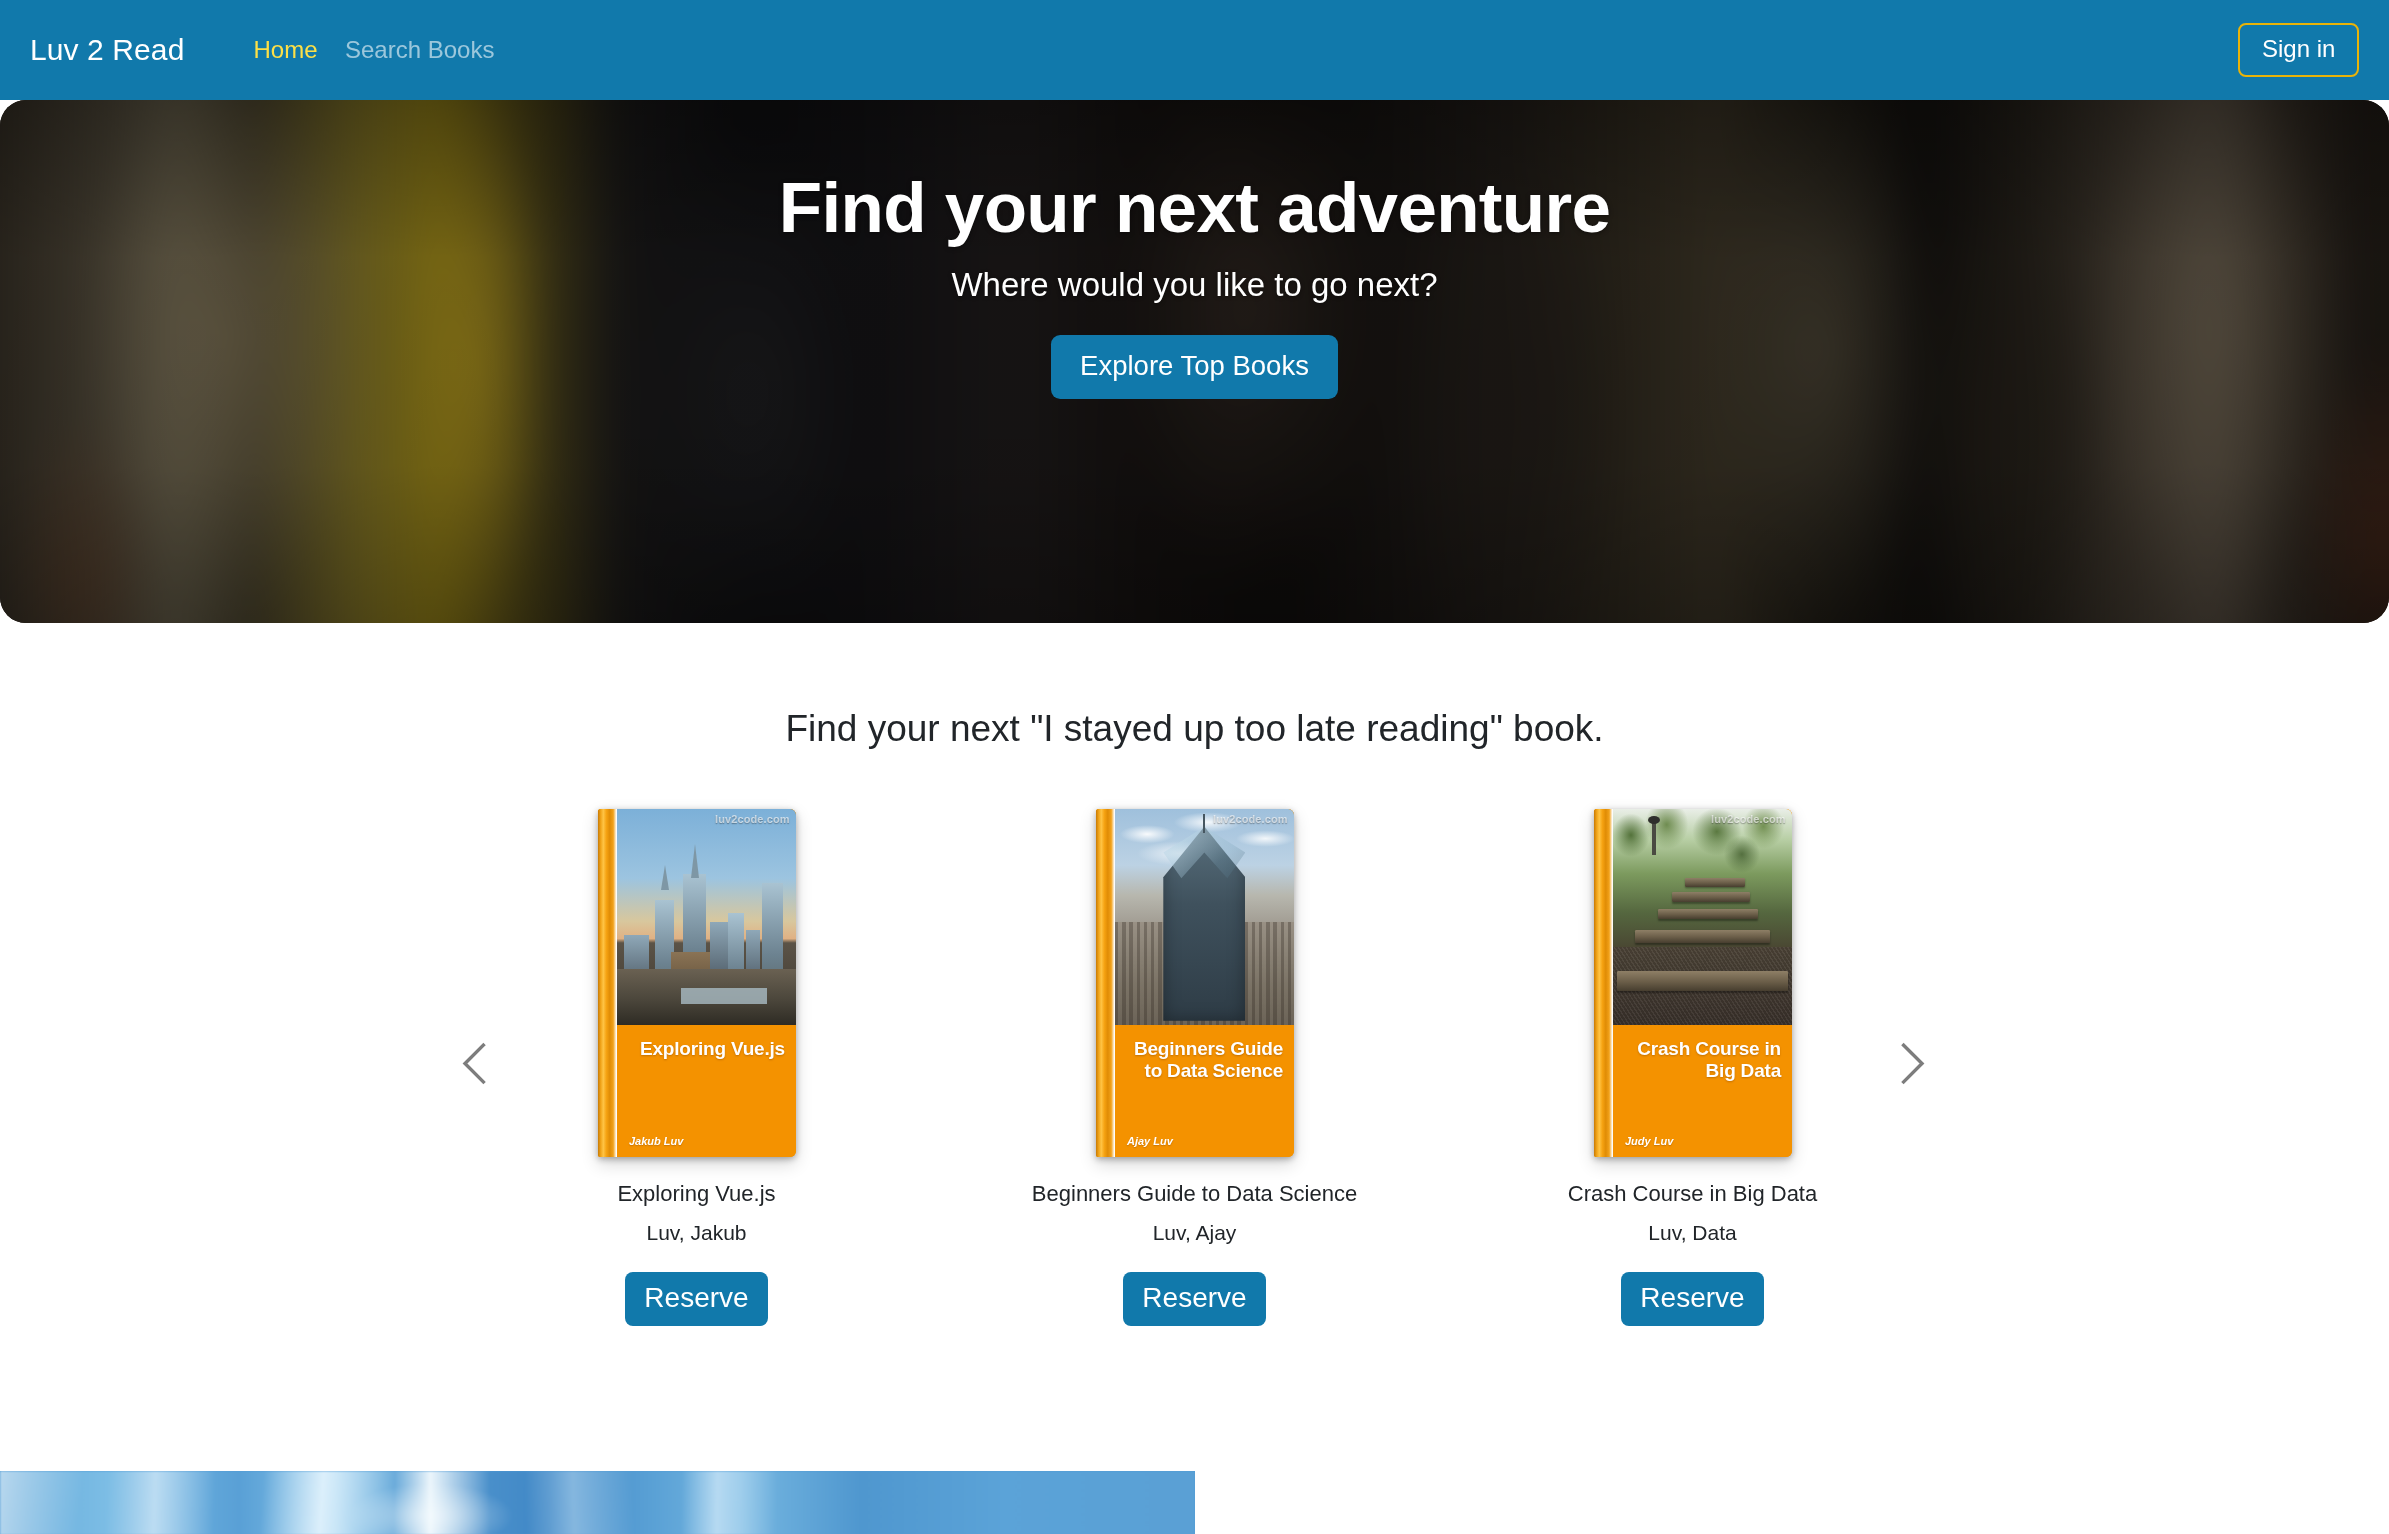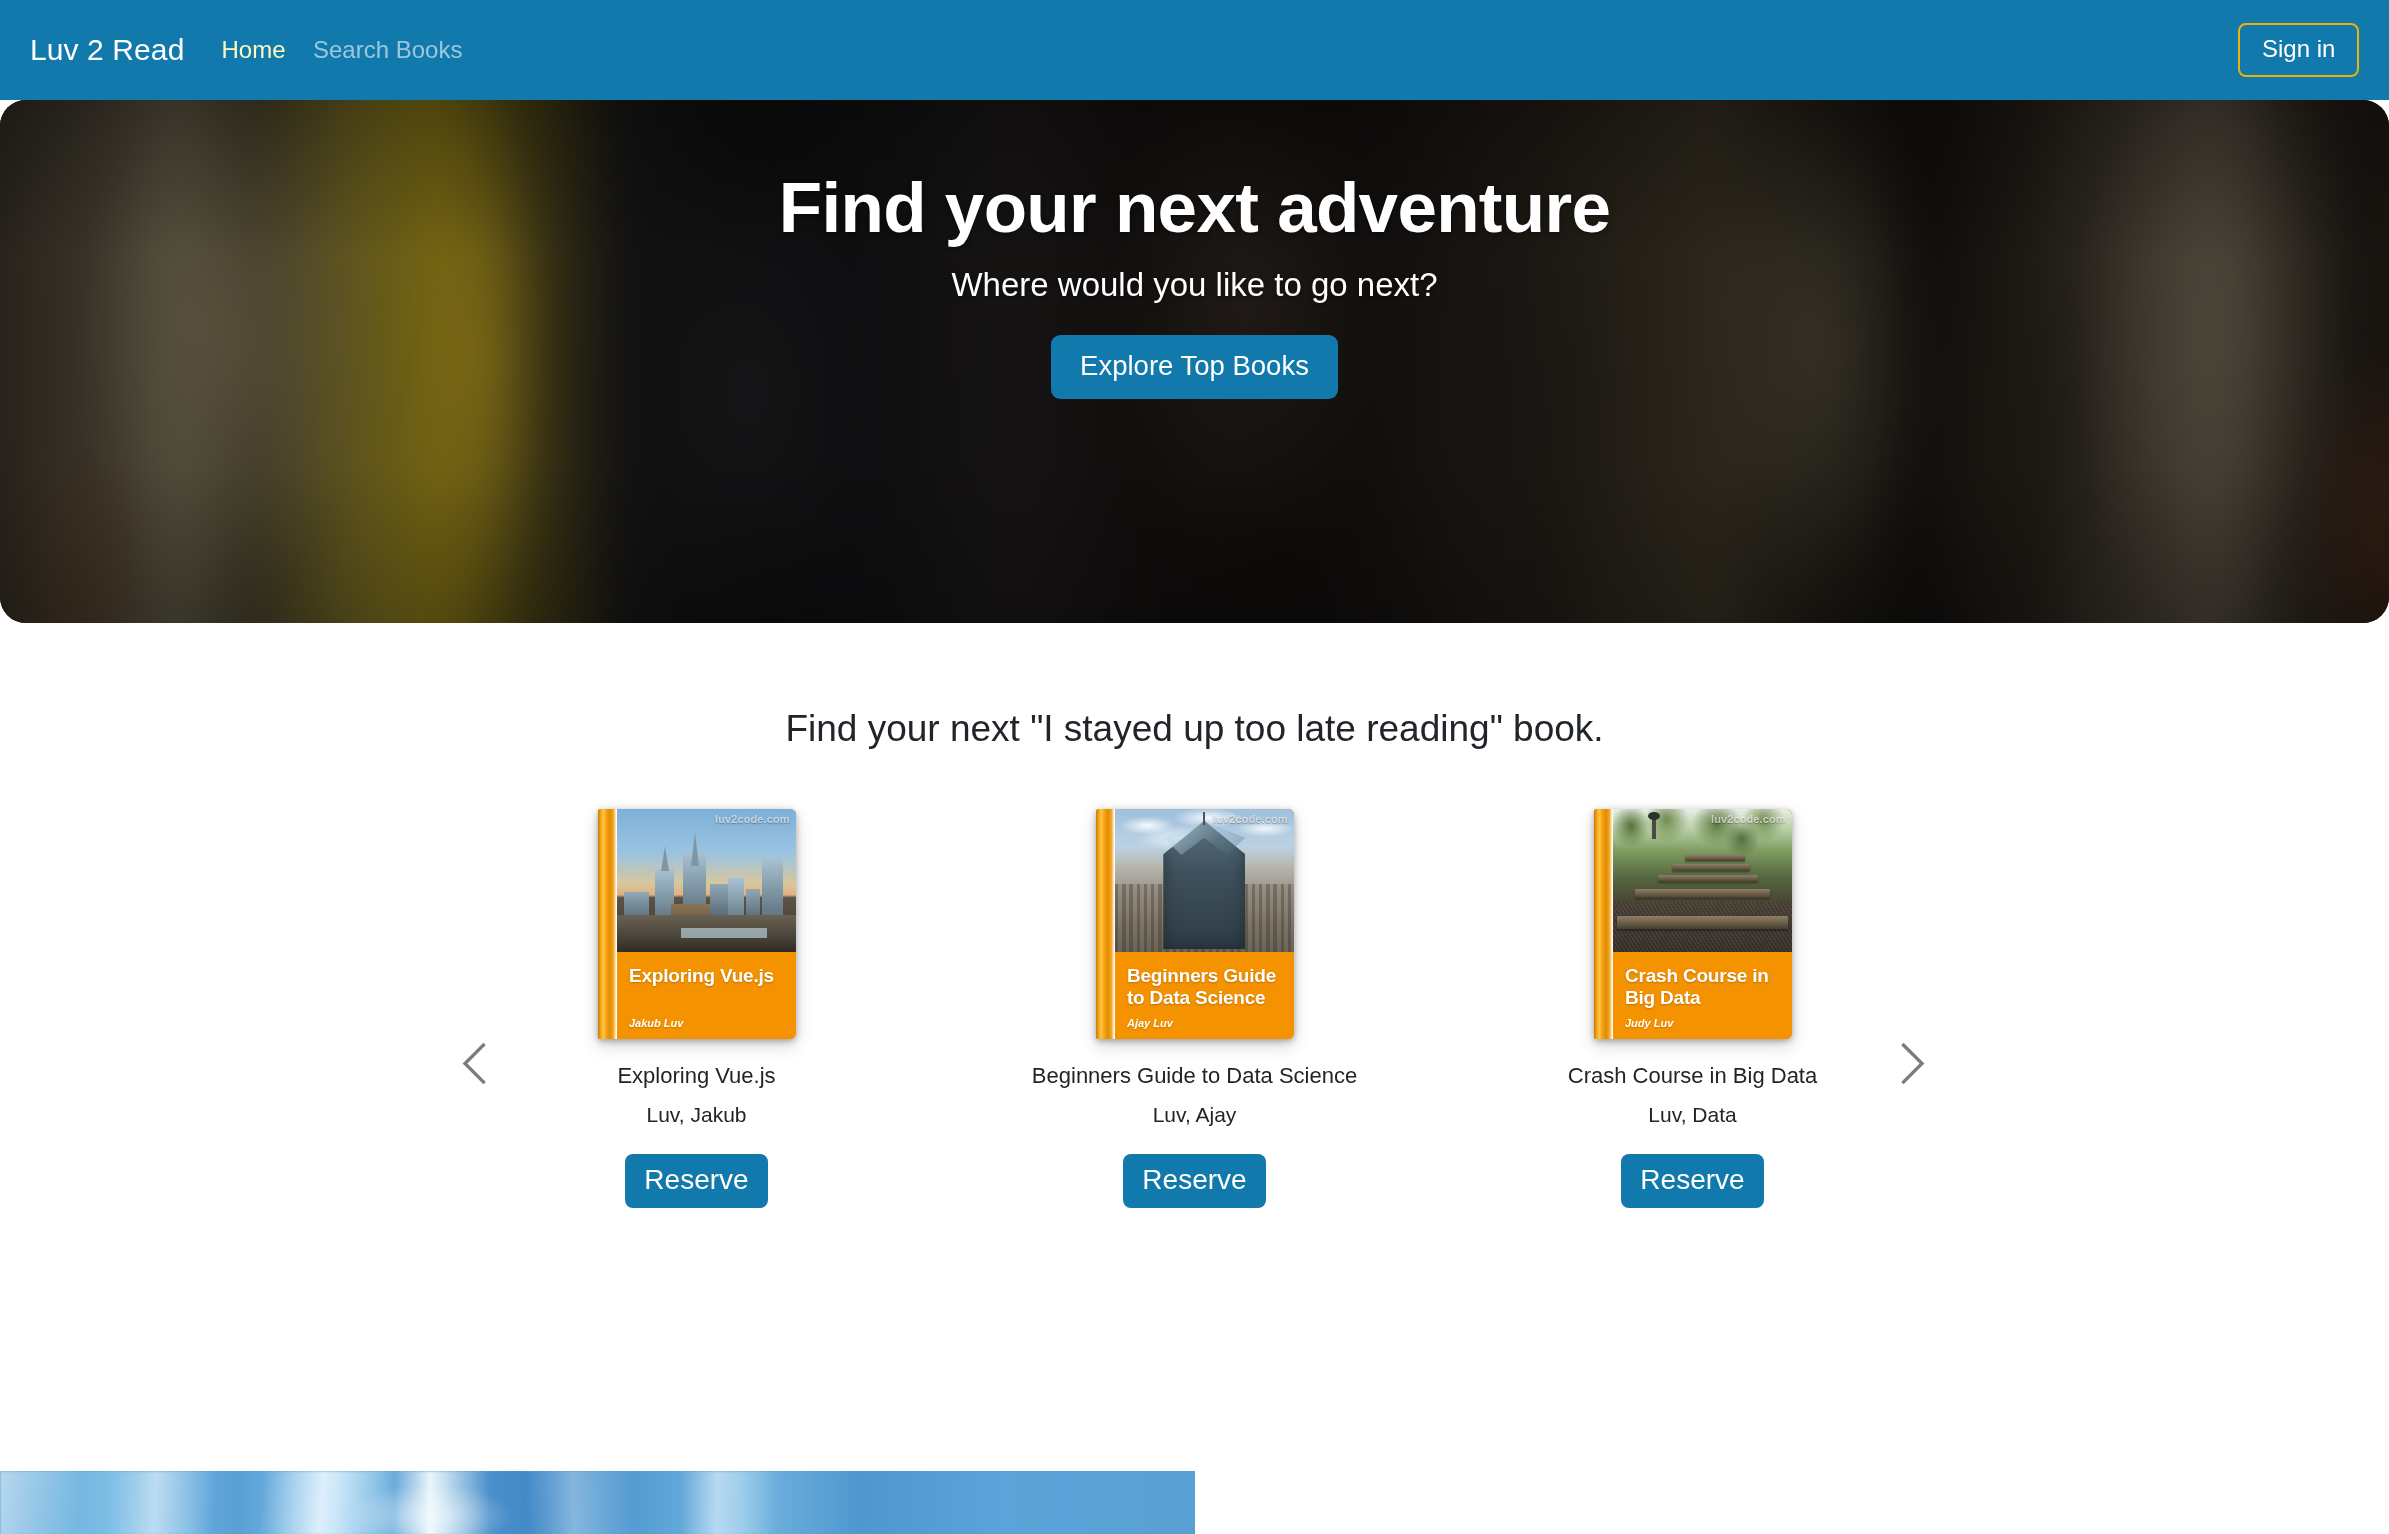--- a/index.html
+++ b/index.html
@@ -39,21 +39,21 @@
     align-items: center;
     gap: 27.5px;
   }
   .nav-link {
     font-size: 24px;
     line-height: 1;
     color: rgba(255,255,255,0.58);
     text-decoration: none;
     white-space: nowrap;
   }
-  .nav-link.active { color: #fef9c3; }
+  .nav-link.active { color: #fde047; margin-left: 32px; }
   .nav-spacer { flex: 1 1 auto; }
   .signin-btn {
     font-family: "Liberation Sans", sans-serif;
     font-size: 24px;
     line-height: 1;
     color: #ffffff;
     background: transparent;
     border: 2px solid #eab308;
     border-radius: 7.9px;
     padding: 12.5px 21.6px 14.4px 21.6px;
@@ -185,26 +185,27 @@
     width: 262px;
     display: flex;
     flex-direction: column;
     align-items: center;
   }
 
   
   .cover {
     position: relative;
     width: 198px;
-    height: 230px;
+    height: 348px;
     border-radius: 2.6px 5.9px 5.9px 2.6px;
     overflow: hidden;
     box-shadow: 0 2px 5.9px rgba(0,0,0,0.30), 0 6.6px 17px rgba(0,0,0,0.16);
     background: #f39200;
     cursor: pointer;
+    text-align: right;
   }
   .cover-spine {
     position: absolute;
     left: 0; top: 0; bottom: 0;
     width: 19.7px;
     z-index: 5;
     background: linear-gradient(90deg,
       #c87a04 0%, #f0a318 14%, #ffc445 28%, #f6a312 44%,
       #e08c05 62%, #f2a21b 80%, #ffffff 97%, #e8e8e8 100%);
   }

